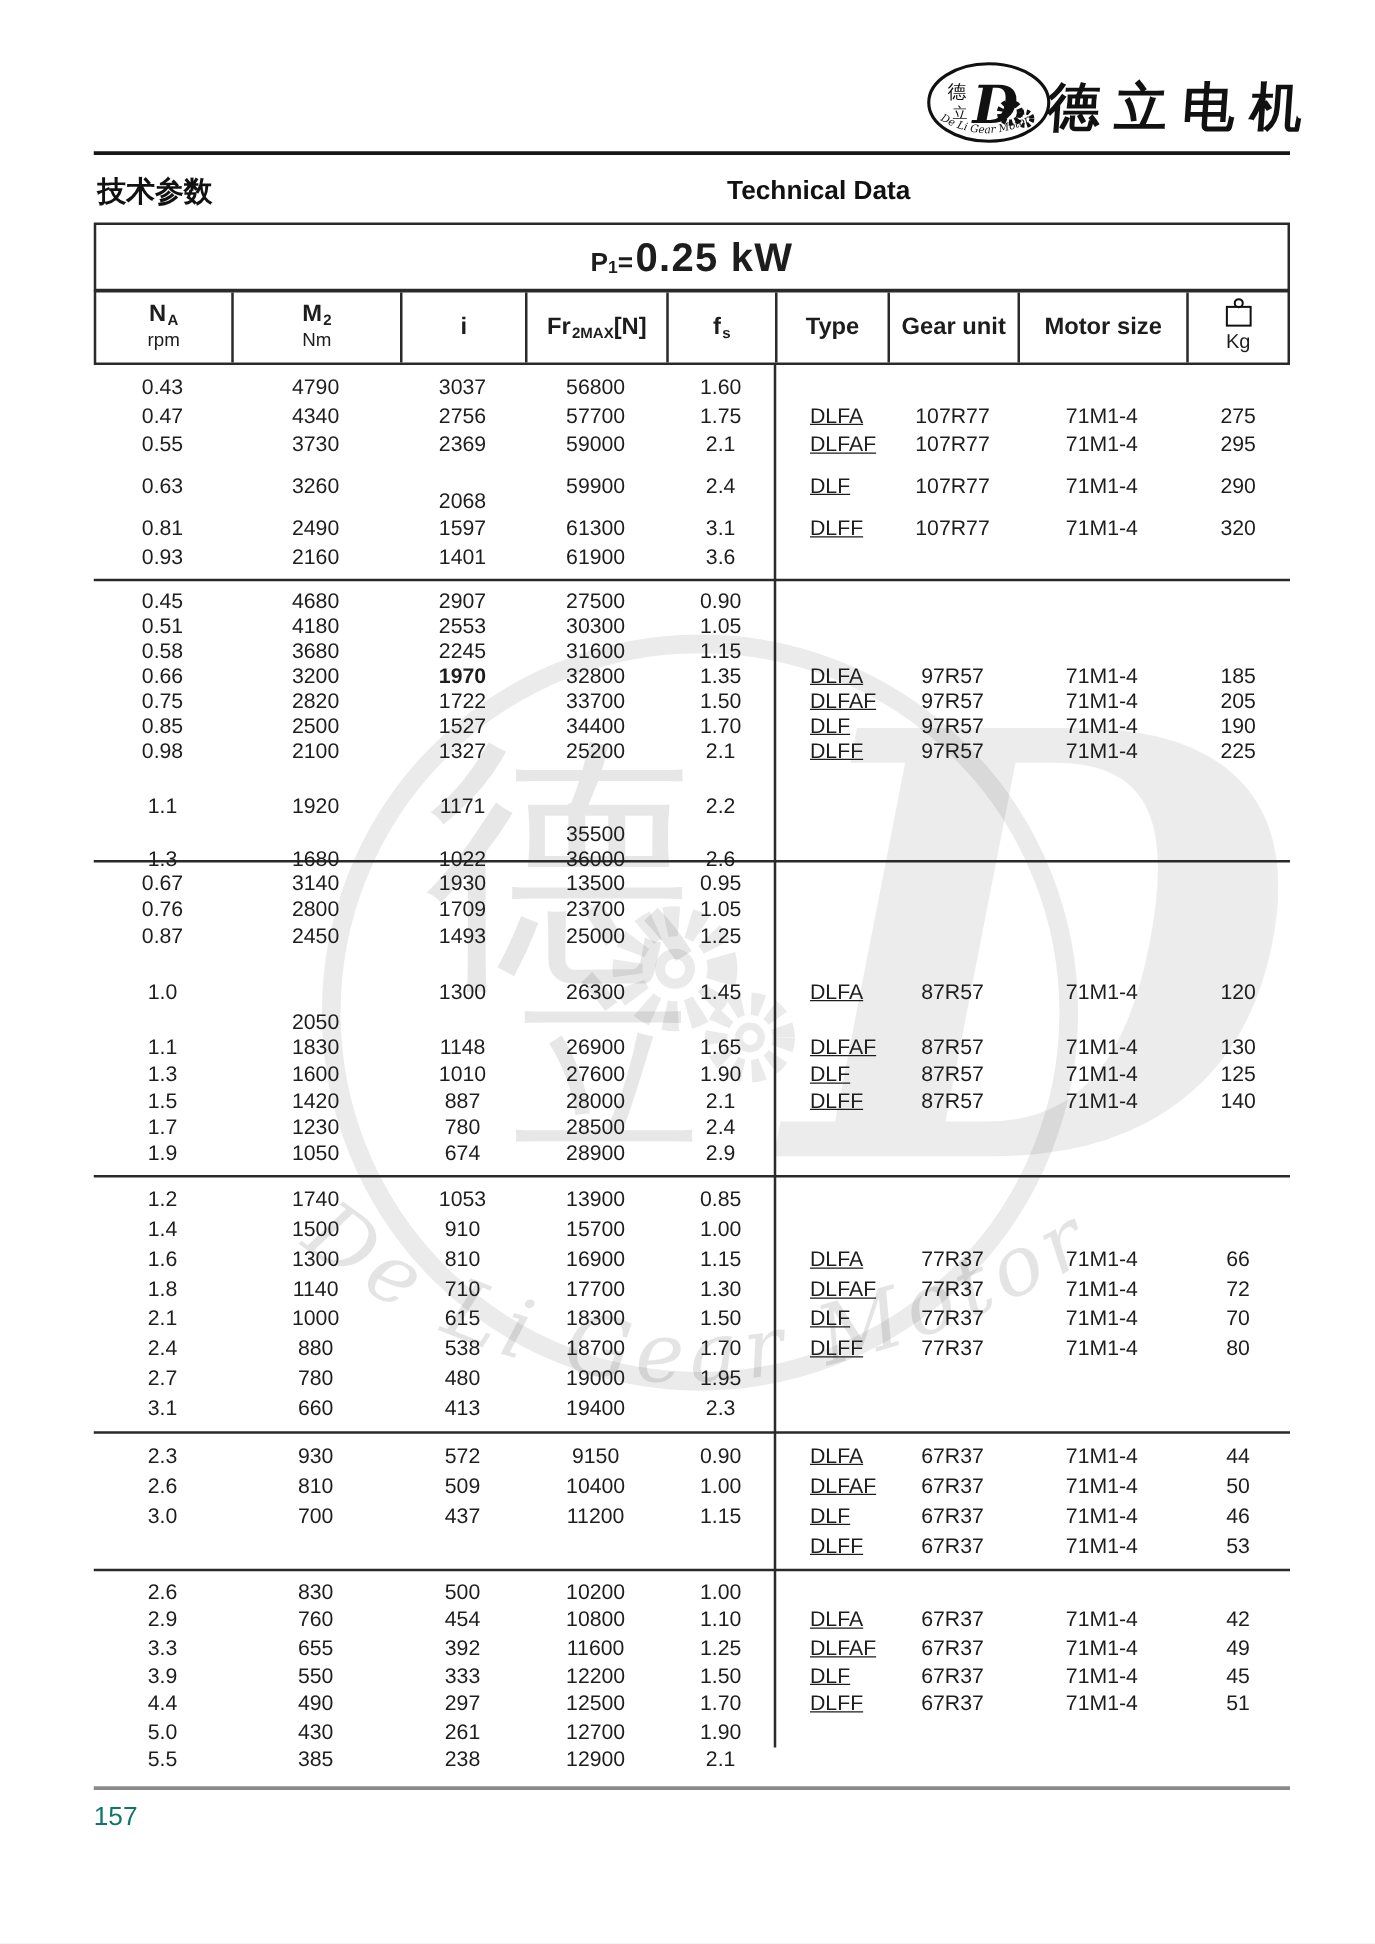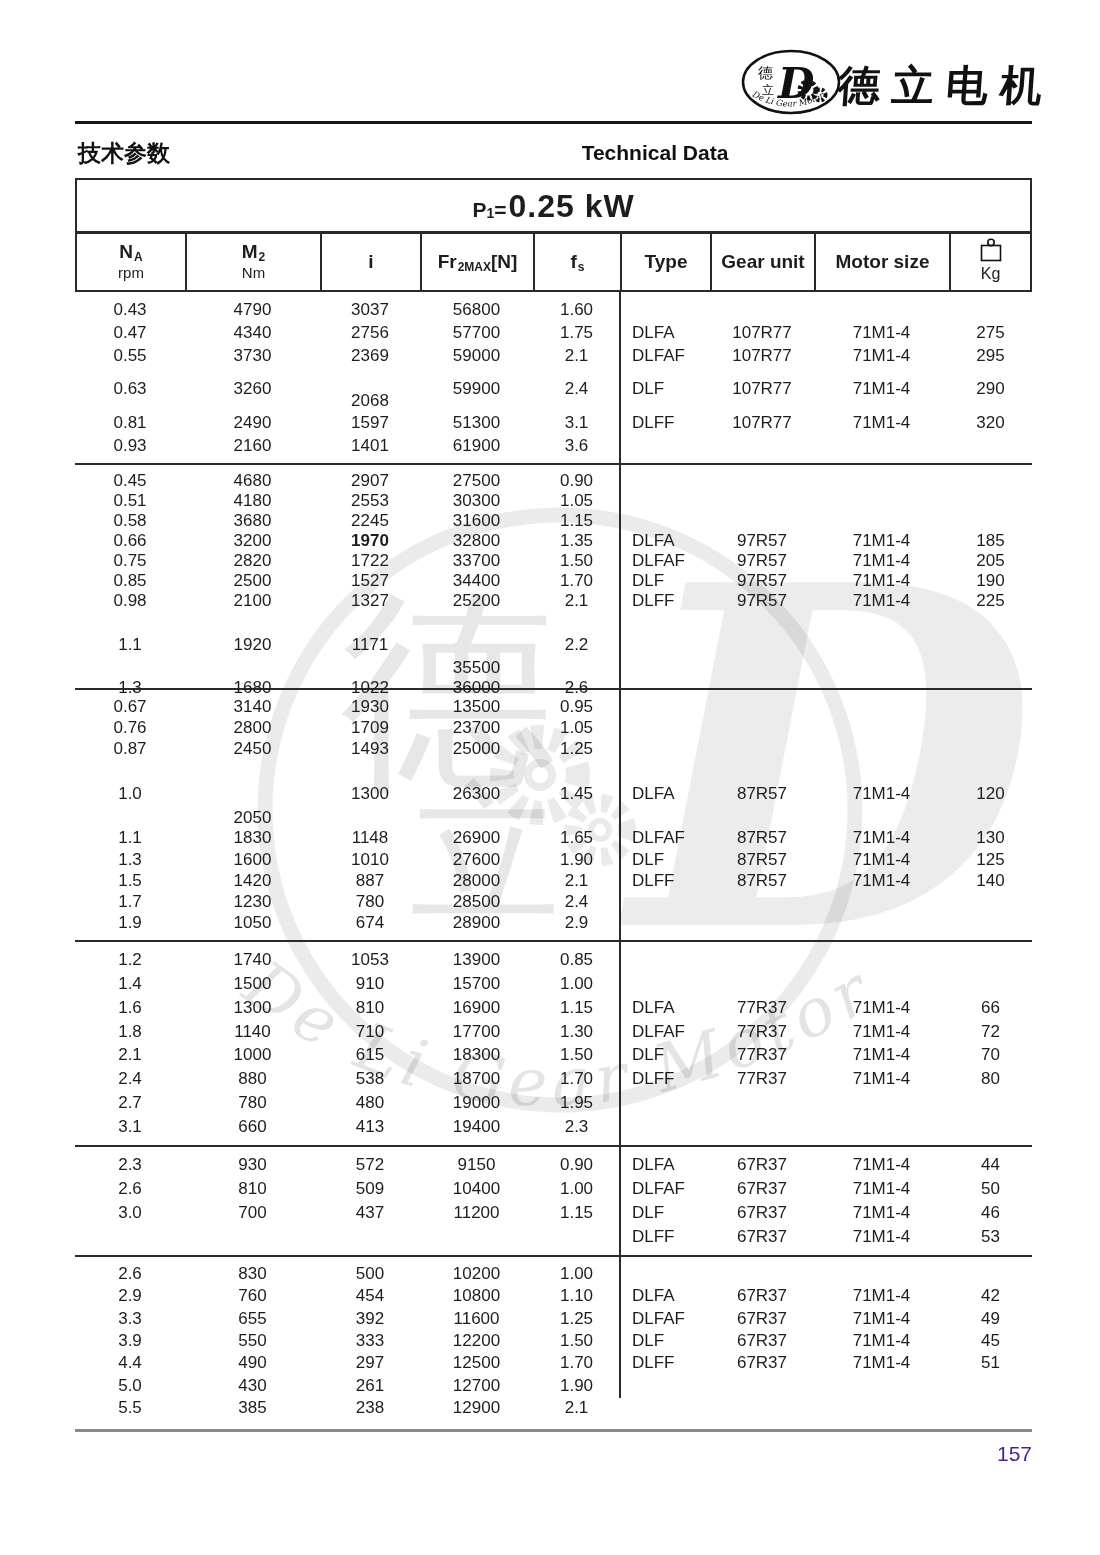--- a/index.html
+++ b/index.html
@@ -38,29 +38,29 @@
   .kgcell{justify-content:flex-start;padding-top:4px;}
   .kglabel{font-size:16px;font-weight:normal;margin-top:1px;}
 
   
   .data-area{position:absolute;left:75px;top:292px;width:957px;height:1113px;}
   .v-divider{position:absolute;left:544px;top:0;width:2px;height:1106px;background:#2a2a2a;z-index:2;}
   .block{position:relative;z-index:1;display:grid;box-sizing:border-box;padding:6px 0;
          grid-template-columns:110px 135px 100px 113px 87px 90px 104px 135px 83px;}
   .block.sep{border-bottom:2px solid #2a2a2a;}
   .cell{display:flex;align-items:center;justify-content:center;font-size:17px;color:#1d1d1d;}
-  .cell.type{justify-content:flex-start;padding-left:12px;}
+  .cell.type{justify-content:flex-start;padding-left:28px;text-decoration:underline;}
 
   
   .watermark{position:absolute;left:10px;top:245px;z-index:0;pointer-events:none;}
 
   
   .rule-bottom{position:absolute;left:75px;top:1429px;width:957px;height:3px;background:#8a8a8a;}
-  .page-num{position:absolute;left:75px;top:1442px;width:957px;text-align:right;
-            font-size:21px;color:#4c1d95;}
+  .page-num{position:absolute;left:75px;top:1442px;width:957px;text-align:left;
+            font-size:21px;color:#0f766e;}
 </style>
 </head>
 <body>
 
 <div class="page">
 
   <svg class="watermark" width="1060" height="900" viewBox="0 0 1060 900">
     <g fill="none" stroke="#000" opacity="0.08">
       <circle cx="550" cy="565" r="295" stroke-width="15"></circle>
     </g>
@@ -176,21 +176,21 @@
         <div class="cell" style="grid-area: 3 / 4;">59000</div>
         <div class="cell" style="grid-area: 3 / 5;">2.1</div>
         <div class="cell" style="grid-area: 4 / 1;">0.63</div>
         <div class="cell" style="grid-area: 4 / 2;">3260</div>
         <div class="cell" style="grid-area: 4 / 3; margin-top: 24px;">2068</div>
         <div class="cell" style="grid-area: 4 / 4;">59900</div>
         <div class="cell" style="grid-area: 4 / 5;">2.4</div>
         <div class="cell" style="grid-area: 5 / 1;">0.81</div>
         <div class="cell" style="grid-area: 5 / 2;">2490</div>
         <div class="cell" style="grid-area: 5 / 3;">1597</div>
-        <div class="cell" style="grid-area: 5 / 4;">51300</div>
+        <div class="cell" style="grid-area: 5 / 4;">61300</div>
         <div class="cell" style="grid-area: 5 / 5;">3.1</div>
         <div class="cell" style="grid-area: 6 / 1;">0.93</div>
         <div class="cell" style="grid-area: 6 / 2;">2160</div>
         <div class="cell" style="grid-area: 6 / 3;">1401</div>
         <div class="cell" style="grid-area: 6 / 4;">61900</div>
         <div class="cell" style="grid-area: 6 / 5;">3.6</div>
         <div class="cell type" style="grid-area: 2 / 6;">DLFA</div>
         <div class="cell" style="grid-area: 2 / 7;">107R77</div>
         <div class="cell" style="grid-area: 2 / 8;">71M1-4</div>
         <div class="cell" style="grid-area: 2 / 9;">275</div>

